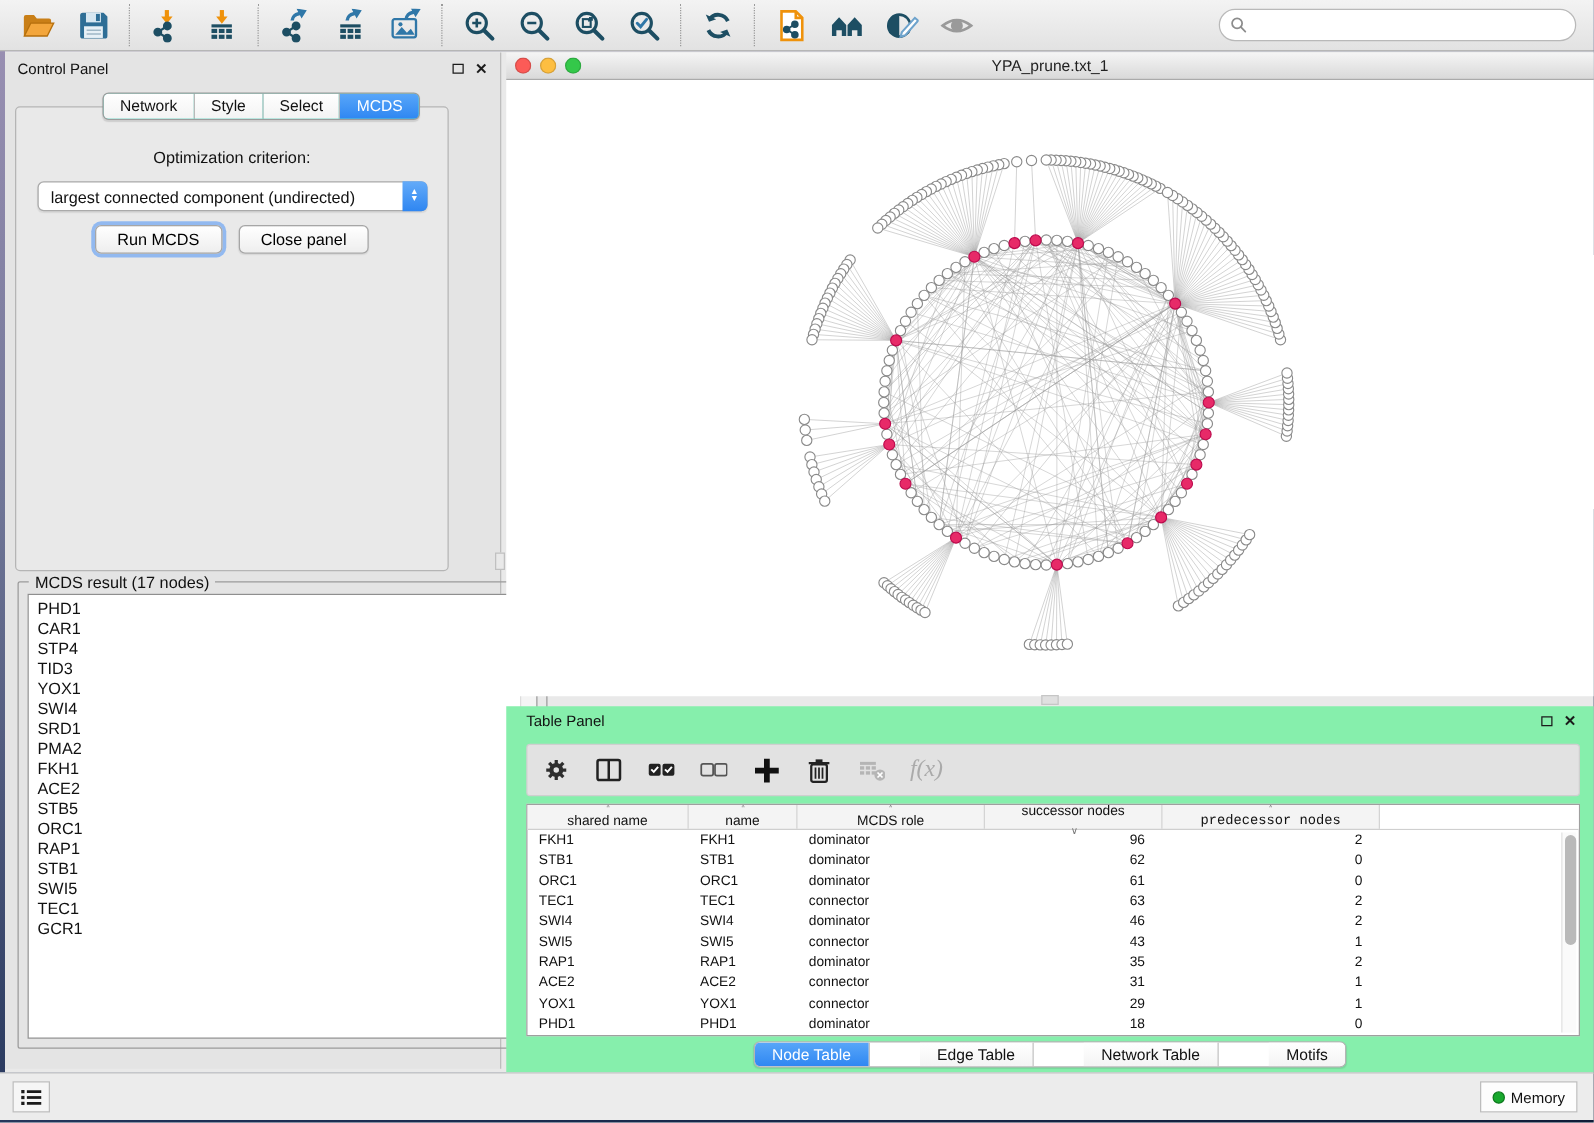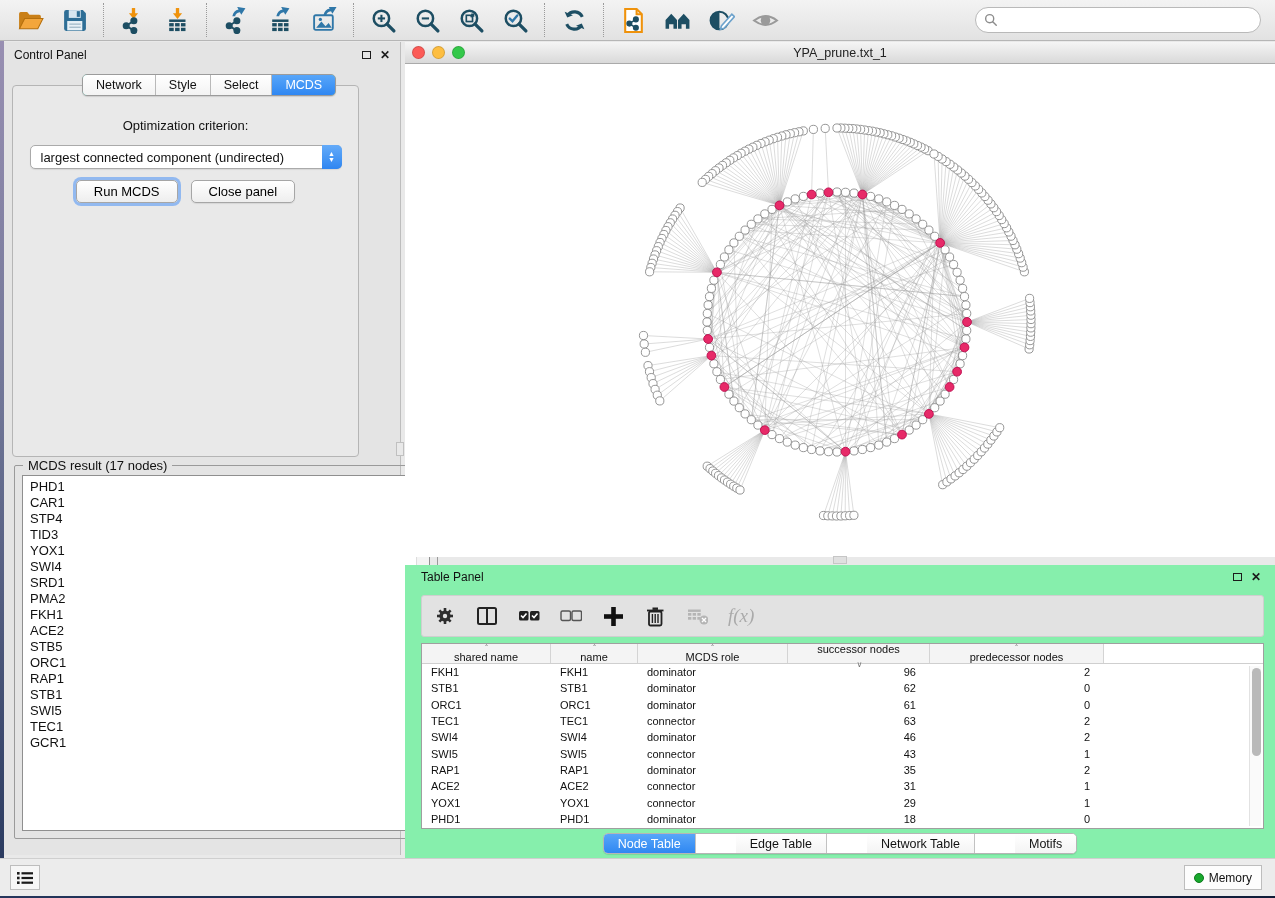--- a/index.html
+++ b/index.html
@@ -773,21 +773,21 @@
             <g fill="#666">
               <rect x="3.5" y="0" width="4" height="3"></rect>
               <rect x="0" y="6.5" width="4" height="3"></rect>
               <rect x="7" y="6.5" width="4" height="3"></rect>
             </g>
             <path d="M5.5 3 v2 M2 6.5 v-1.5 h7 v1.5" stroke="#666" fill="none" stroke-width="0.9"></path>
           </svg>
           <span>successor nodes</span>
           <span class="chev">∨</span>
         </div>
-        <div class="th" style="width: 174px;">
+        <div class="th" style="width: 174px; font-family: Liberation Mono, monospace;">
           <svg viewBox="0 0 11 10">
             <g fill="#666">
               <rect x="3.5" y="0" width="4" height="3"></rect>
               <rect x="0" y="6.5" width="4" height="3"></rect>
               <rect x="7" y="6.5" width="4" height="3"></rect>
             </g>
             <path d="M5.5 3 v2 M2 6.5 v-1.5 h7 v1.5" stroke="#666" fill="none" stroke-width="0.9"></path>
           </svg>
           <span>predecessor nodes</span>
         </div>

